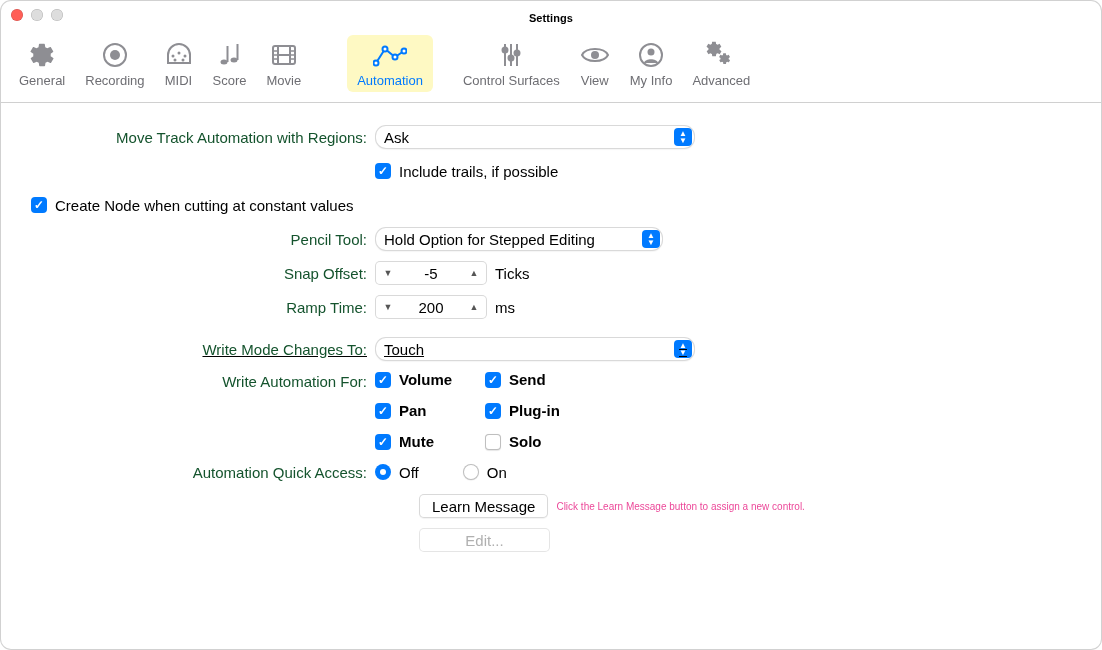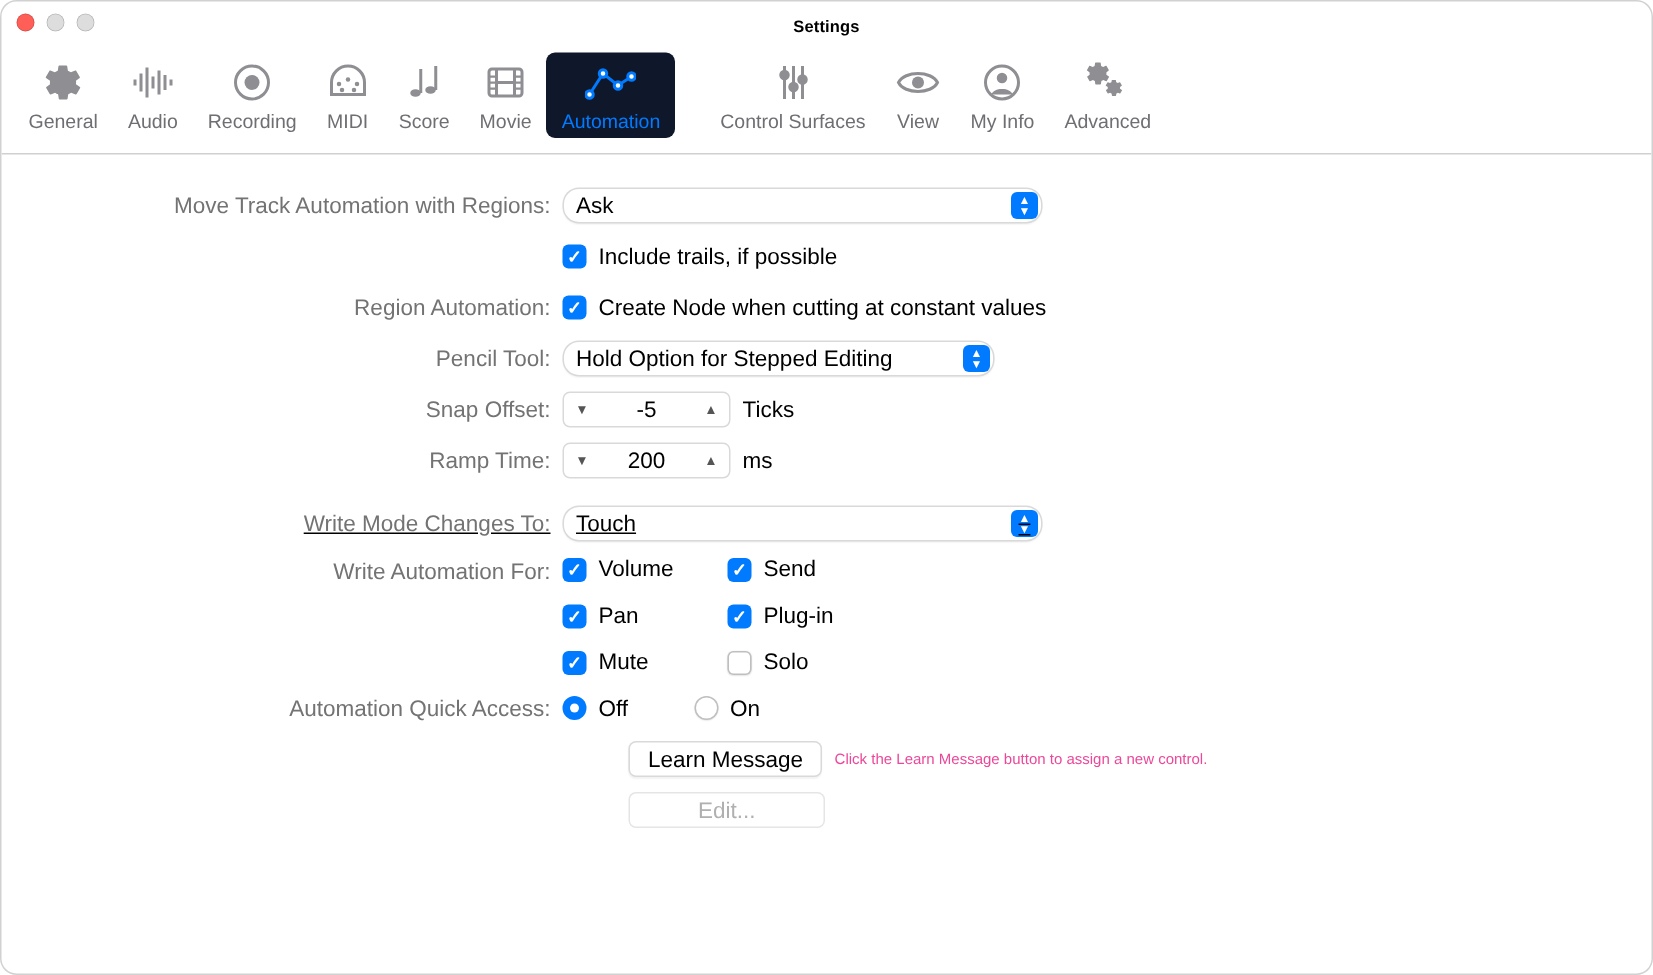--- a/index.html
+++ b/index.html
@@ -70,41 +70,42 @@
     cursor: default;
     font-size: 13px;
     color: #6e6e73;
   }
   .tool-item .icon {
     display: flex; align-items: center; justify-content: center;
     height: 32px;
   }
   .tool-item svg { fill: #8e8e93; stroke: #8e8e93; }
   .tool-item.selected {
-    background: #0f172a;
+    background: #fef9c3;
     color: #007aff;
+    margin-left: 36px;
   }
   .tool-item.selected svg { fill: #007aff; stroke: #007aff; }
   .tool-gap { width: 20px; }
 
   .form-area {
     padding: 22px 30px 20px 30px;
     font-size: 15px;
   }
   .row {
     display: flex;
     align-items: center;
     margin-bottom: 10px;
     min-height: 24px;
   }
   .label-col {
     width: 344px;
     text-align: right;
     padding-right: 8px;
-    color: #737373;
+    color: #14532d;
   }
   .ctl-col {
     display: flex;
     align-items: center;
     gap: 8px;
   }
   .popup {
     display: inline-flex;
     align-items: center;
     justify-content: space-between;
@@ -219,20 +220,21 @@
     color: #b0b0b0;
     border-color: rgba(0,0,0,0.1);
     box-shadow: none;
   }
   .hint { font-size: 10px; color: #ec4899; }
 
   .check-grid {
     display: grid;
     grid-template-columns: 110px 110px;
     row-gap: 14px;
+    font-weight: bold;
   }
   .check-cell { display:flex; align-items:center; gap: 8px; }
   .radio-row { display:flex; gap: 44px; }
   .radio-cell { display:flex; align-items:center; gap: 8px; }
 </style>
 </head>
 <body>
 
 <div class="window">
 
@@ -249,34 +251,20 @@
 
     <div class="tool-item">
       <span class="icon">
         <svg width="28" height="28" viewBox="0 0 24 24">
             <path d="M12,8a4,4 0 1,0 0,8a4,4 0 1,0 0,-8M19.4,13c0-.3.1-.7.1-1s0-.7-.1-1l2.1-1.6c.2-.1.2-.4.1-.6l-2-3.4c-.1-.2-.4-.3-.6-.2l-2.5,1c-.5-.4-1.1-.7-1.7-.9l-.4-2.6c0-.2-.2-.4-.5-.4h-4c-.2,0-.4.2-.5.4l-.4,2.6c-.6.2-1.2.6-1.7.9l-2.5-1c-.2-.1-.5,0-.6.2l-2,3.4c-.1.2-.1.5.1.6L4.6,11c0,.3-.1.7-.1,1s0,.7.1,1l-2.1,1.6c-.2.1-.2.4-.1.6l2,3.4c.1.2.4.3.6.2l2.5-1c.5.4,1.1.7,1.7.9l.4,2.6c0,.2.2.4.5.4h4c.2,0,.4-.2.5-.4l.4-2.6c.6-.2,1.2-.6,1.7-.9l2.5,1c.2.1.5,0,.6-.2l2-3.4c.1-.2.1-.5-.1-.6L19.4,13z" stroke="none"></path>
           </svg>
       </span>
       <span>General</span>
     </div>
 
-    <div class="tool-item">
-      <span class="icon">
-        <svg width="30" height="28" viewBox="0 0 30 28" stroke-width="2" fill="none">
-            <line x1="3" y1="12" x2="3" y2="16"></line>
-            <line x1="7" y1="8" x2="7" y2="20"></line>
-            <line x1="11" y1="4" x2="11" y2="24"></line>
-            <line x1="15" y1="10" x2="15" y2="18"></line>
-            <line x1="19" y1="6" x2="19" y2="22"></line>
-            <line x1="23" y1="9" x2="23" y2="19"></line>
-            <line x1="27" y1="12" x2="27" y2="16"></line>
-          </svg>
-      </span>
-      <span>Audio</span>
-    </div>
 
     <div class="tool-item">
       <span class="icon">
         <svg width="28" height="28" viewBox="0 0 28 28">
             <circle cx="14" cy="14" r="11" fill="none" stroke-width="2"></circle>
             <circle cx="14" cy="14" r="5" stroke="none"></circle>
           </svg>
       </span>
       <span>Recording</span>
     </div>
@@ -405,21 +393,20 @@
 
     <div class="row">
       <div class="label-col"></div>
       <div class="ctl-col">
         <span class="checkbox checked"></span>
         <span class="cb-label">Include trails, if possible</span>
       </div>
     </div>
 
     <div class="row">
-      <div class="label-col">Region Automation:</div>
       <div class="ctl-col">
         <span class="checkbox checked"></span>
         <span class="cb-label">Create Node when cutting at constant values</span>
       </div>
     </div>
 
     <div class="row">
       <div class="label-col">Pencil Tool:</div>
       <div class="ctl-col">
         <div class="popup popup-med">

